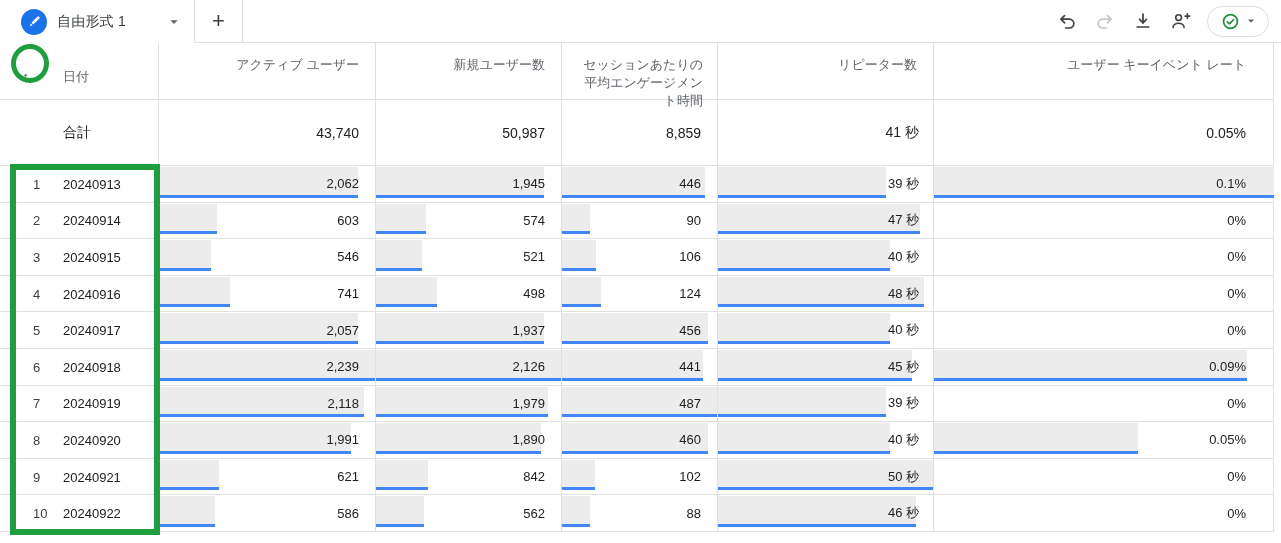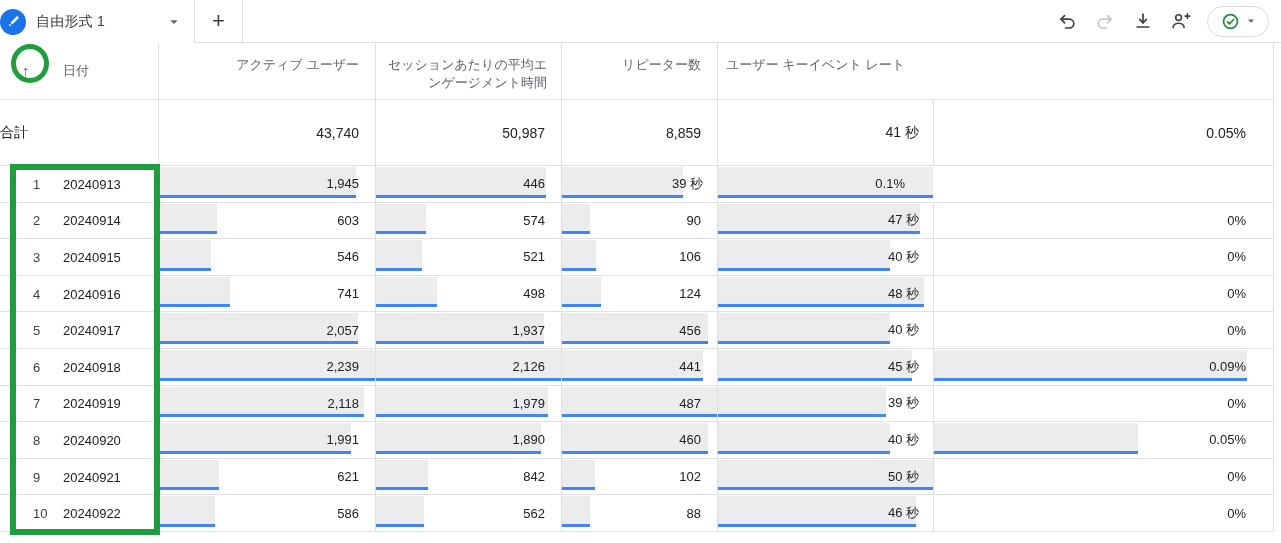--- a/index.html
+++ b/index.html
@@ -2,21 +2,21 @@
 <html><head>
 <meta charset="utf-8">
 <style>
   * { margin:0; padding:0; box-sizing:border-box; }
   html,body { width:1281px; height:543px; background:#fff; overflow:hidden;
     font-family:"Liberation Sans","DejaVu Sans",sans-serif; color:#202124; }
   .app { position:relative; width:1281px; height:543px; }
 
   
   .tabbar { position:relative; height:43px; display:flex; align-items:stretch; background:#fff; }
-  .tab { width:195px; display:flex; align-items:center; 
+  .tab { width:195px; display:flex; align-items:center; padding-left:21px;
          border-right:1px solid #e0e0e0; cursor:pointer; }
   .tab-label { font-size:14px; color:#3c4043; margin-left:10px; letter-spacing:.2px; }
   .tab-caret { margin-left:auto; margin-right:14px; }
   .plus-section { width:48px; display:flex; align-items:center; justify-content:center;
          border-right:1px solid #e0e0e0; border-bottom:1px solid #e0e0e0;
          font-size:22px; color:#3c4043; font-weight:400; cursor:pointer; }
   .tabbar-filler { flex:1; border-bottom:1px solid #e0e0e0; display:flex;
          align-items:center; justify-content:flex-end; padding-right:12px; gap:14px; }
   .icon-btn { width:24px; height:24px; display:flex; align-items:center; justify-content:center; cursor:pointer; }
   .status-pill { height:31px; width:62px; border:1px solid #dadce0; border-radius:16px;
@@ -33,21 +33,21 @@
         align-items:flex-start; padding:13px 16px 0 10px; text-align:right; line-height:18px; }
   .th-date { justify-content:flex-start; align-items:center; padding:0; }
   .sort-arrow { position:absolute; left:22px; top:50%; transform:translateY(-50%);
         font-size:15px; color:#5f6368; }
   .th-date .lbl { position:absolute; left:63px; top:50%; transform:translateY(-50%); }
   .th.m4 { padding-right:28px;padding-left:8px; }
 
   .total-row { height:66px; border-bottom:1px solid #e0e0e0; }
   .total-row .cell { display:flex; align-items:center; justify-content:flex-end;
         padding-right:16px; font-size:14px; }
-  .total-label { justify-content:flex-start !important; font-size:13px; }
+  .total-label { justify-content:flex-start !important; padding-left:63px; font-size:13px; }
   .total-row .m4 { padding-right:28px; }
 
   .data-row { height:36.6px; border-bottom:1px solid #e0e0e0; }
   .data-row:last-child { border-bottom:1px solid #e0e0e0; }
   .cell.metric { display:flex; align-items:center; justify-content:flex-end; padding-right:16px; }
   .cell.m3 { padding-right:14px; }
   .cell.m4 { padding-right:28px; }
   .bar { position:absolute; left:0; top:1px; bottom:4px; background:#ececec;
          border-bottom:3px solid #4285f4; }
   .val { position:relative; }
@@ -132,40 +132,45 @@
   </div>
 
   <div class="table">
 
     <div class="grid thead">
       <div class="cell th th-date">
         <span class="sort-arrow">↑</span>
         <span class="lbl">日付</span>
       </div>
       <div class="cell th m0">アクティブ ユーザー</div>
+      <div class="cell th m1">新規ユーザー数</div>
       <div class="cell th m3">セッションあたりの平均エンゲージメント時間</div>
       <div class="cell th m2">リピーター数</div>
       <div class="cell th m4">ユーザー キーイベント レート</div>
     </div>
 
     <div class="grid total-row">
       <div class="cell total-label">合計</div>
       <div class="cell">43,740</div>
       <div class="cell">50,987</div>
       <div class="cell">8,859</div>
       <div class="cell m3">41 秒</div>
       <div class="cell m4">0.05%</div>
     </div>
 
     <div id="rows">
   <div class="grid data-row">
     <div class="cell date-cell">
       <span class="row-num">1</span>
       <span class="row-date">20240913</span>
     </div>
+    <div class="cell metric m0">
+      <span class="bar" style="width: 92%;"></span>
+            <span class="val">2,062</span>
+    </div>
     <div class="cell metric m1">
       <span class="bar" style="width: 91%;"></span>
             <span class="val">1,945</span>
     </div>
     <div class="cell metric m2">
       <span class="bar" style="width: 92%;"></span>
             <span class="val">446</span>
     </div>
     <div class="cell metric m3">
       <span class="bar" style="width: 78%;"></span>

